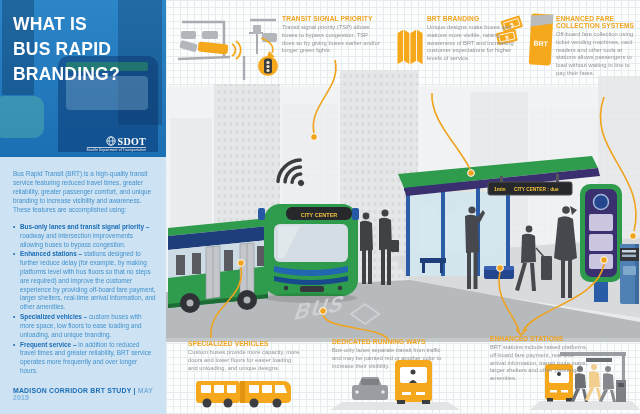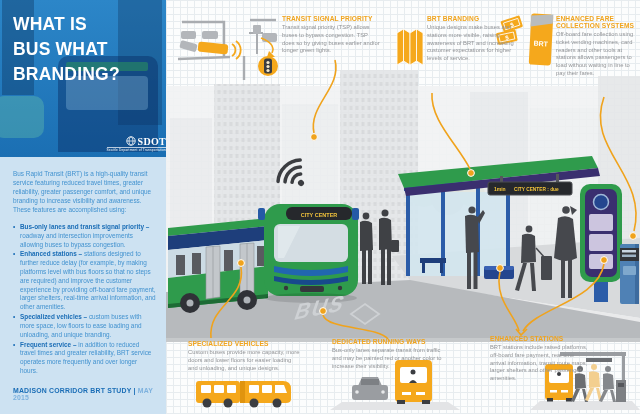--- a/index.html
+++ b/index.html
@@ -14,21 +14,21 @@
   
   .left{position:absolute;left:0;top:0;width:133px;height:414px;z-index:2;border-radius:7px;}
   .photo{position:relative;width:166px;height:157px;background:linear-gradient(180deg,#2c86c8,#1b6fb3);overflow:hidden;}
   .ph-bld1{position:absolute;left:2px;top:0;width:32px;height:95px;background:rgba(9,42,84,.35);}
   .ph-bld2{position:absolute;left:118px;top:0;width:44px;height:125px;background:rgba(9,42,84,.3);}
   .ph-bus{position:absolute;left:58px;top:56px;width:100px;height:96px;border-radius:10px 10px 0 0;background:rgba(8,45,100,.45);}
   .ph-sign{position:absolute;left:66px;top:62px;width:82px;height:9px;background:rgba(44,150,92,.55);border-radius:2px;}
   .ph-wind{position:absolute;left:66px;top:76px;width:82px;height:34px;background:rgba(160,205,235,.3);border-radius:4px;}
   .ph-car{position:absolute;left:-6px;top:96px;width:50px;height:42px;border-radius:10px;background:rgba(110,200,170,.35);}
   .title{position:absolute;left:13px;top:12px;color:#fff;font-weight:bold;font-size:17.5px;line-height:25px;letter-spacing:.2px;}
-  .sdot{position:absolute;right:0;bottom:5px;color:#fff;text-align:right;}
+  .sdot{position:absolute;right:20px;bottom:5px;color:#fff;text-align:right;}
   .sdot-row{display:flex;align-items:center;justify-content:flex-end;gap:2px;}
   .sdot-name{font-family:"Liberation Serif",serif;font-weight:bold;font-size:10px;letter-spacing:.3px;}
   .sdot-tag{font-size:3.2px;letter-spacing:.2px;border-top:.5px solid rgba(255,255,255,.7);padding-top:.5px;}
   .textpanel{position:absolute;left:0;top:157px;width:166px;height:257px;background:#cde2f2;box-sizing:border-box;padding:13px 10px 0 13px;}
   .intro{font-size:6.4px;line-height:1.4;color:#4292cf;margin:0 0 8px 0;}
   .bullets{list-style:none;margin:0;padding:0;}
   .bullets li{position:relative;font-size:6.4px;line-height:1.38;color:#4292cf;padding-left:7px;margin:0 0 1px 0;}
   .bullets li::before{content:"\2022";position:absolute;left:0;top:0;color:#1a6db6;font-weight:bold;}
   .bullets b{color:#1a6db6;}
   .footer{position:absolute;left:13px;bottom:13px;font-size:6.9px;letter-spacing:.2px;}
@@ -358,21 +358,21 @@
   <div class="left">
     <div class="photo">
       <div class="ph-bld1"></div>
       <div class="ph-bld2"></div>
       <div class="ph-bus"></div>
       <div class="ph-sign"></div>
       <div class="ph-wind"></div>
       <div class="ph-car"></div>
       <div class="title">
         <div>WHAT IS</div>
-        <div>BUS WHAT</div>
+        <div>BUS RAPID</div>
         <div>BRANDING?</div>
       </div>
       <div class="sdot">
         <div class="sdot-row">
           <svg width="10" height="10" viewBox="0 0 10 10">
             <circle cx="5" cy="5" r="4.2" fill="none" stroke="#fff" stroke-width="0.9"></circle>
             <ellipse cx="5" cy="5" rx="2" ry="4.2" fill="none" stroke="#fff" stroke-width="0.7"></ellipse>
             <path d="M0.8,5 L9.2,5" stroke="#fff" stroke-width="0.7"></path>
           </svg>
           <span class="sdot-name">SDOT</span>

